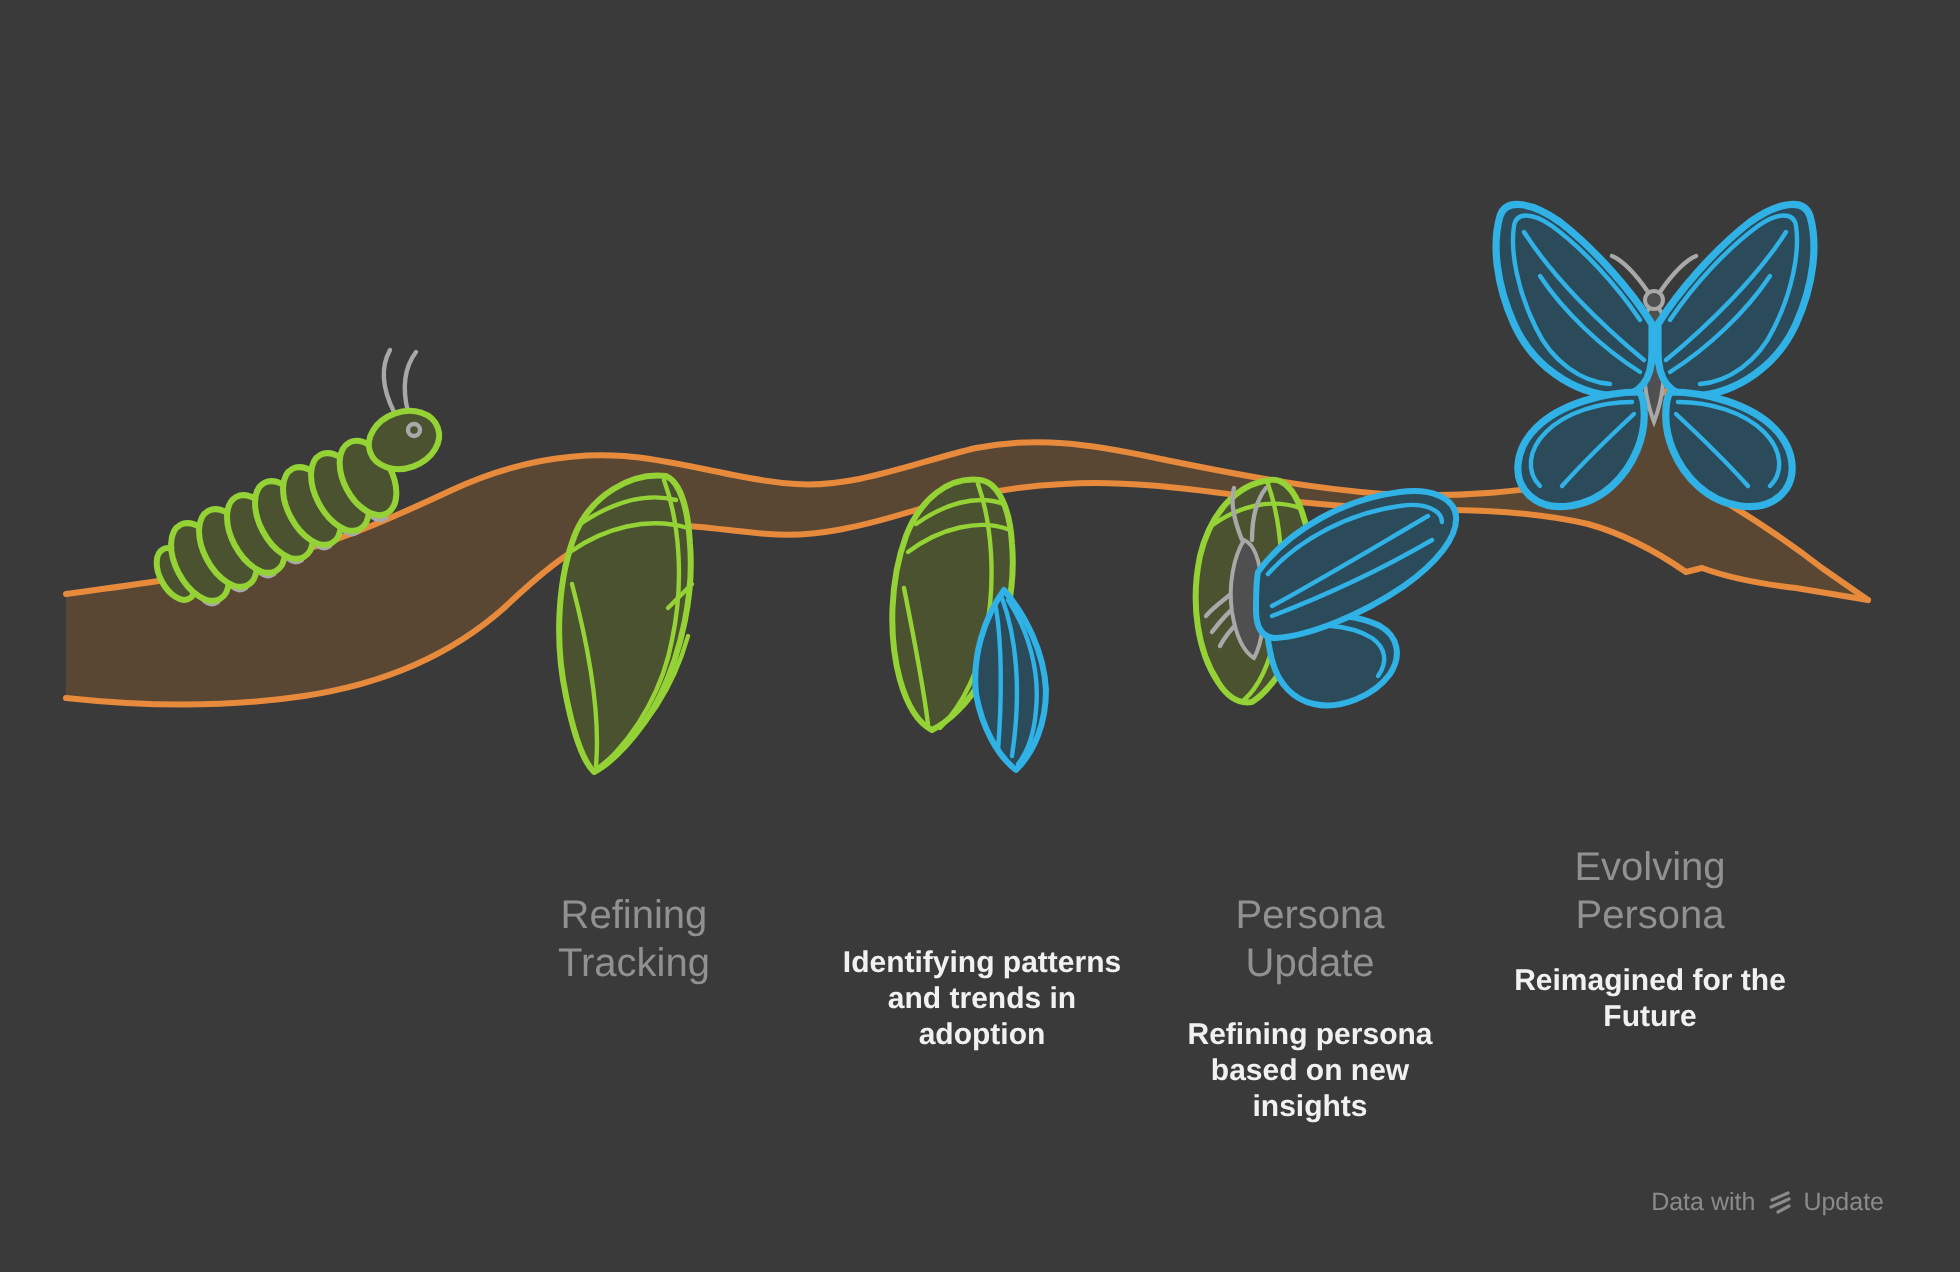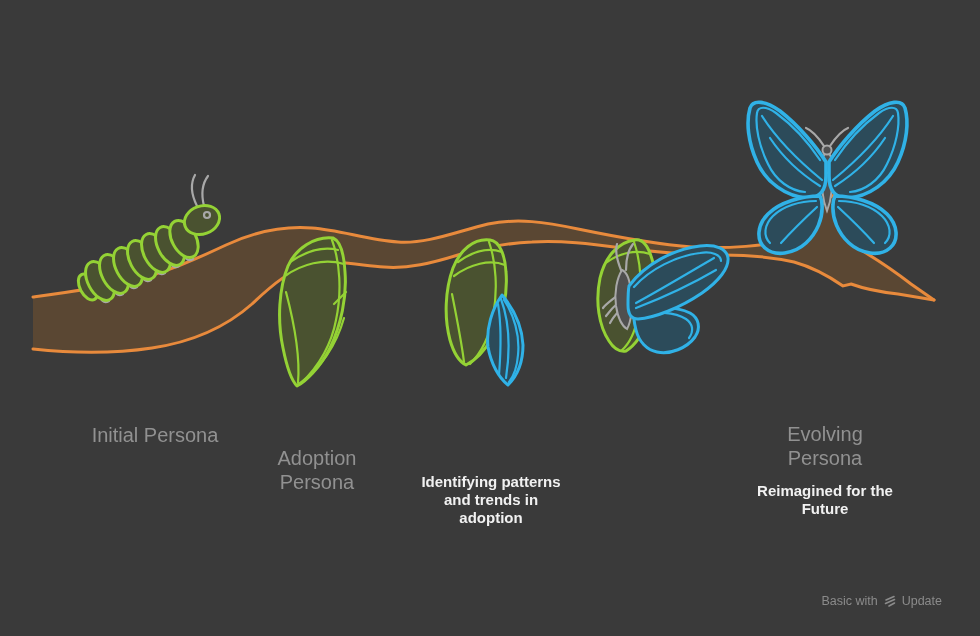--- a/index.html
+++ b/index.html
@@ -200,35 +200,38 @@
       <path class="b-line" d="M 839 201 C 855 201, 872 206, 882 216 C 891 225, 892 236, 885 243"></path>
       <path class="b-line" d="M 838 207 C 852 220, 865 233, 874 243"></path>
 
       <circle class="gray-fill" cx="827" cy="150" r="4.5"></circle>
       <path class="gray-line" d="M 824 146 C 818 137, 811 130, 806 128"></path>
       <path class="gray-line" d="M 830 146 C 836 137, 843 130, 848 128"></path>
     </g>
   </svg>
 
   <div class="stage" id="stage-1">
-    <div class="title">Initial Persona</div>
   </div>
   <div class="stage" id="stage-2">
-    <div class="title">Adoption Persona</div>
+    <div class="title">Refining Tracking</div>
   </div>
   <div class="stage" id="stage-3">
     <div class="desc">Identifying patterns and trends in adoption</div>
+  </div>
+  <div class="stage" id="stage-4">
+    <div class="title">Persona Update</div>
+    <div class="desc">Refining persona based on new insights</div>
   </div>
   <div class="stage" id="stage-5">
     <div class="title">Evolving Persona</div>
     <div class="desc">Reimagined for the Future</div>
   </div>
 
   <div class="watermark">
-    <span>Basic with</span>
+    <span>Data with</span>
     <svg width="14" height="14" viewBox="0 0 14 14">
       <g stroke="var(--watermark-text)" stroke-width="1.6" stroke-linecap="round" fill="none">
         <path d="M3 6 L11 2.5"></path>
         <path d="M2.5 9.5 L11.5 5.5"></path>
         <path d="M6 12 L11.5 9"></path>
       </g>
     </svg>
     <span>Update</span>
   </div>
 

